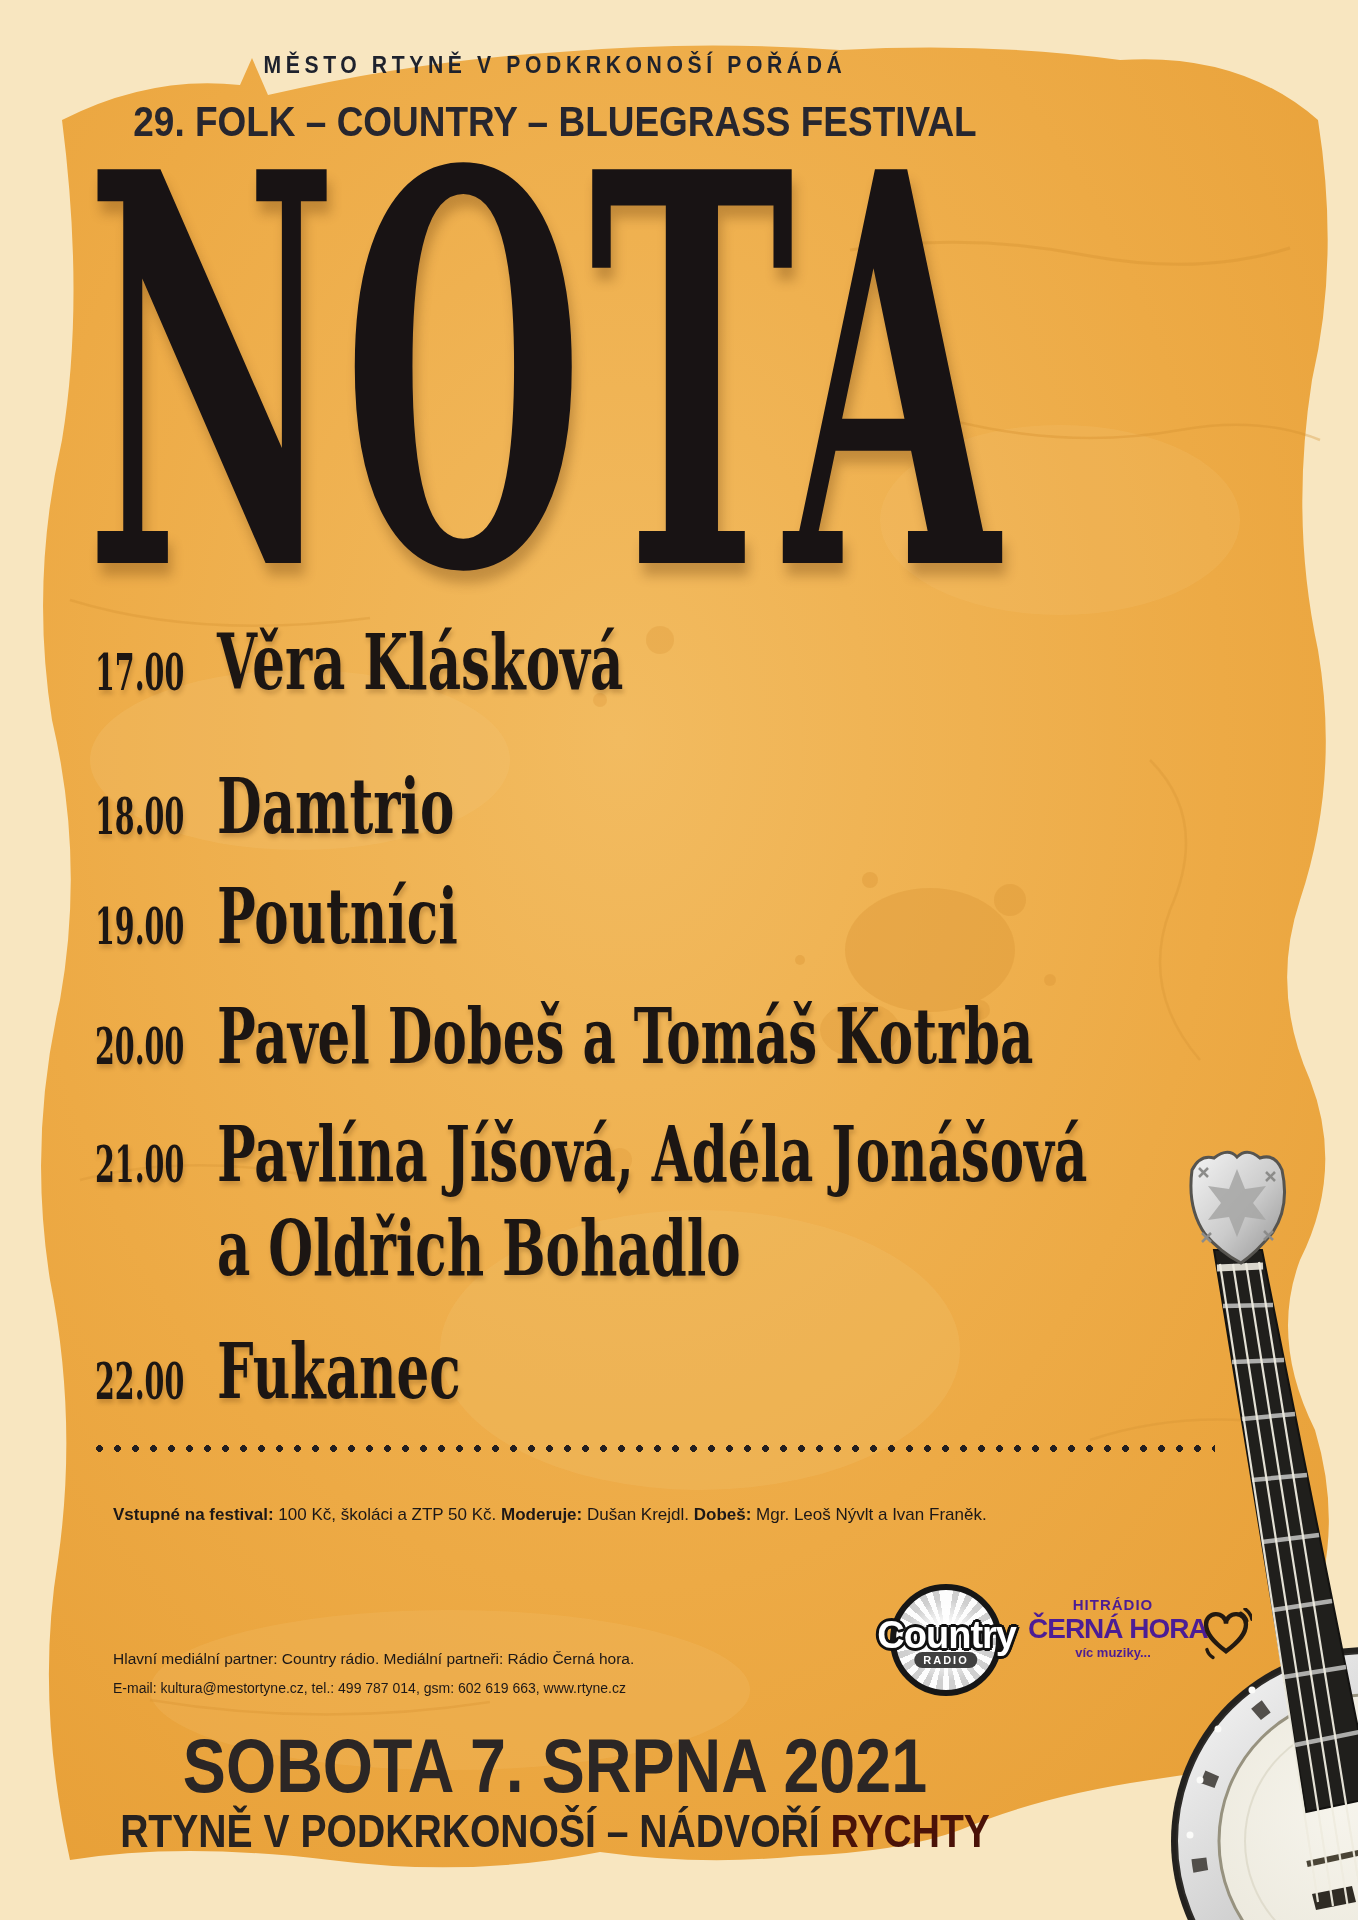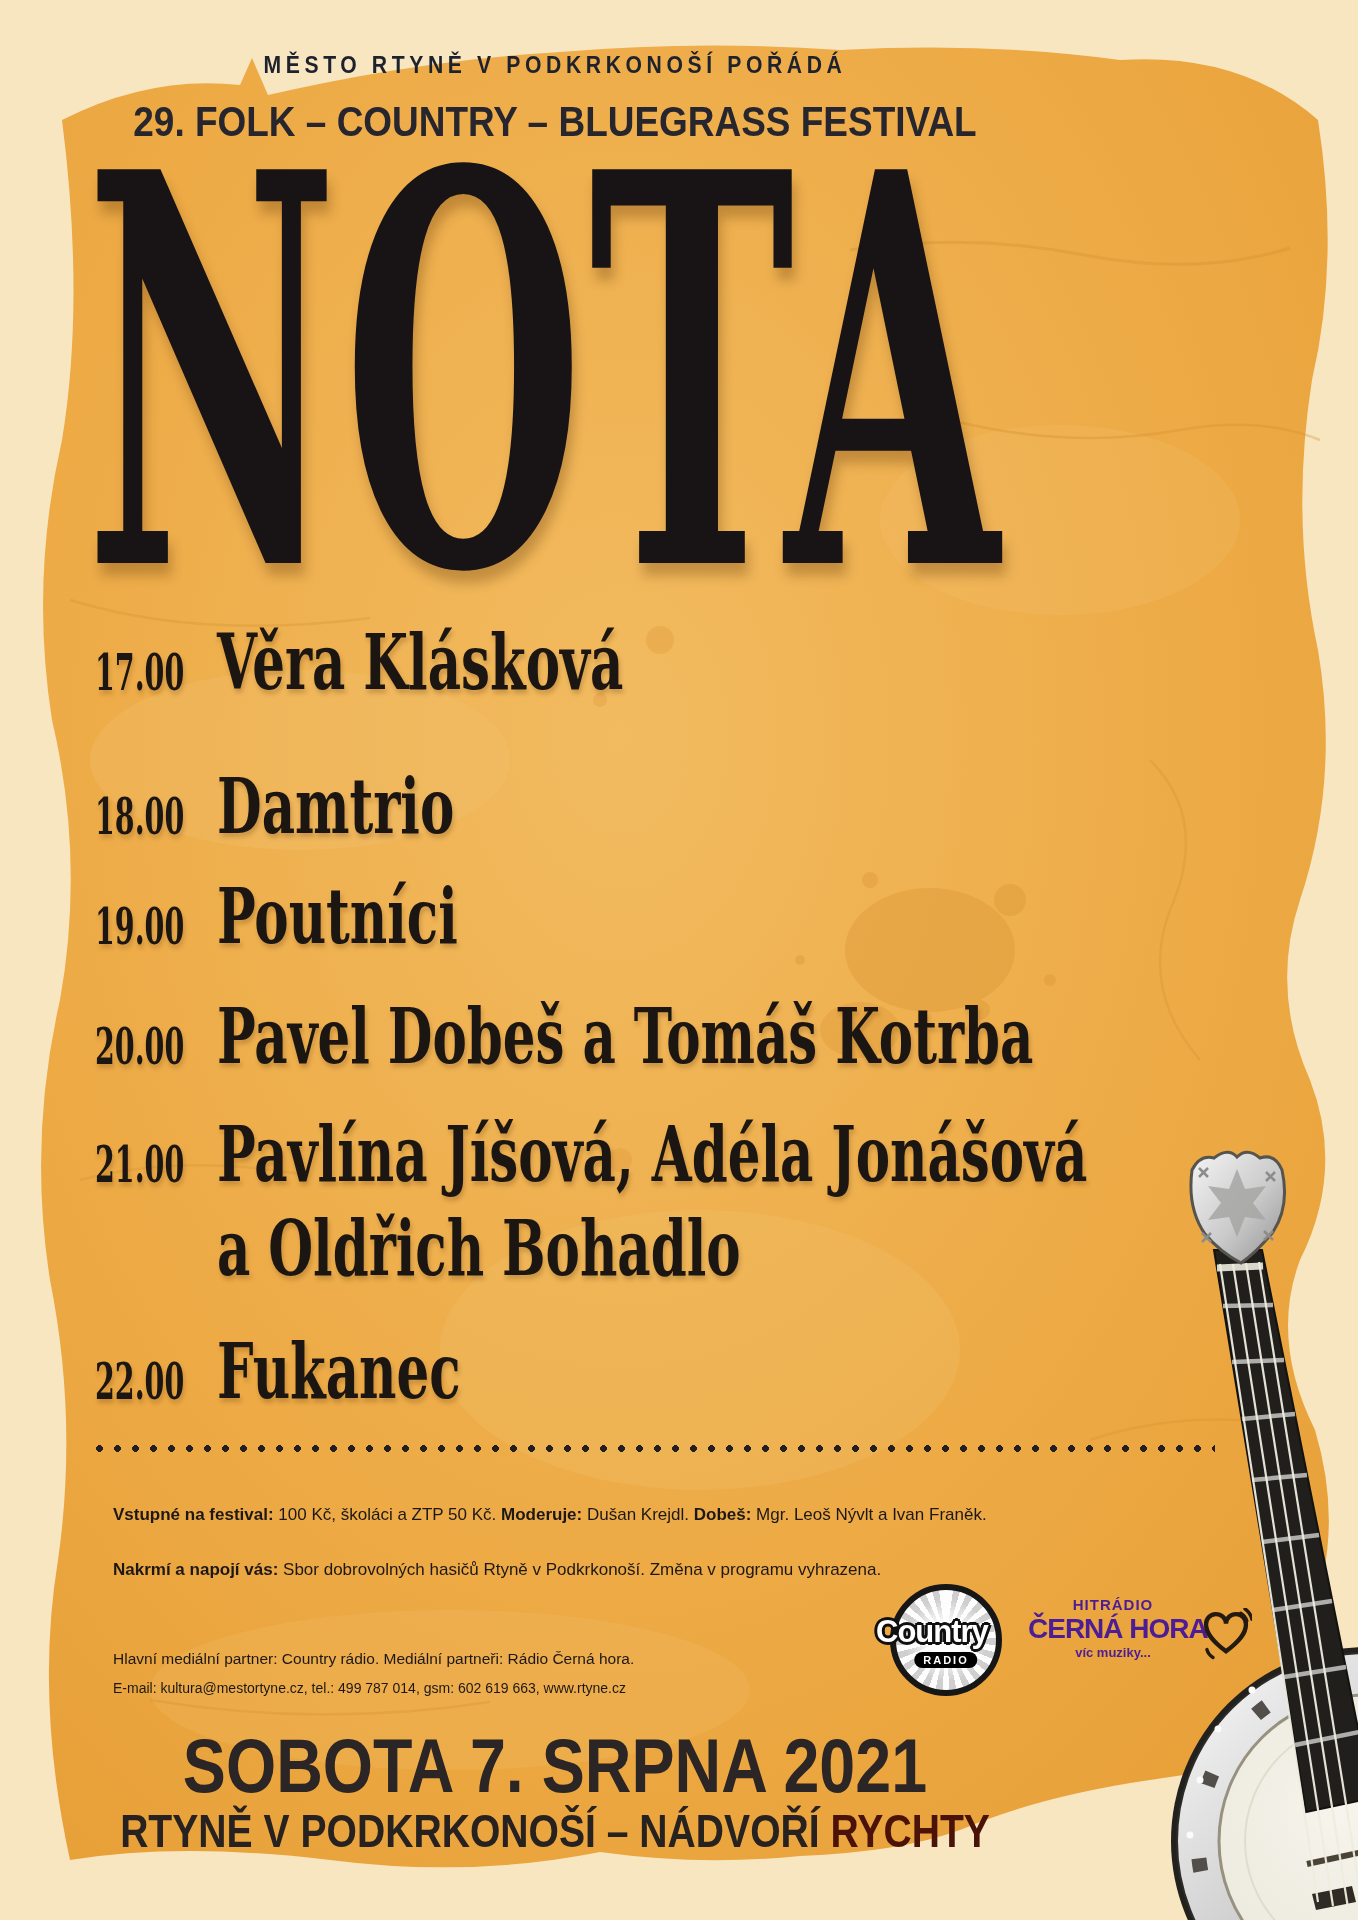--- a/index.html
+++ b/index.html
@@ -47,26 +47,26 @@
   .place{position:absolute;left:0;top:1804px;width:1110px;text-align:center;font-weight:bold;
     font-size:46px;color:#272220;transform:scale(.85,1);transform-origin:center top;white-space:nowrap;}
   .place .accent{color:#4a1208;}
 
   
   .cr{position:absolute;left:888px;top:1584px;width:116px;height:112px;}
   .cr .disc{position:absolute;left:2px;top:0;width:100px;height:100px;border-radius:50%;
     border:6px solid #161616;
     background:radial-gradient(circle at 50% 50%,#ffffff 0 22%,rgba(255,255,255,0) 58%),
       repeating-conic-gradient(#fdfdfd 0 8deg,#cfcfcf 8deg 16deg);}
-  .cr .word{position:absolute;left:-12px;top:30px;width:140px;text-align:left;
-    font-weight:bold;font-size:31px;color:#fff;letter-spacing:-1px;
+  .cr .word{position:absolute;left:-12px;top:30px;width:140px;text-align:right;
+    font-weight:bold;font-size:38px;color:#fff;letter-spacing:-1px;
     text-shadow:-3px 0 #101010,3px 0 #101010,0 -3px #101010,0 3px #101010,
       -2px -2px #101010,2px -2px #101010,-2px 2px #101010,2px 2px #101010;}
   .cr .pill{position:absolute;left:50%;top:68px;transform:translateX(-50%);
-    background:#000000;color:#fff;font-weight:bold;font-size:11px;letter-spacing:2px;
+    background:#404040;color:#fff;font-weight:bold;font-size:11px;letter-spacing:2px;
     padding:2px 9px;border-radius:8px;}
 
   
   .ch{position:absolute;left:1028px;top:1596px;width:170px;color:#4c1d95;text-align:center;}
   .ch .t1{font-size:15px;font-weight:bold;letter-spacing:1px;}
   .ch .t2{font-size:28px;font-weight:bold;letter-spacing:-1px;white-space:nowrap;}
   .ch .t3{font-size:13px;font-weight:bold;}
   .ch .heart{position:absolute;right:-54px;top:12px;width:52px;height:52px;}
 </style>
 </head>
@@ -146,23 +146,20 @@
     <div class="row r6">
       <span class="time">22.00</span>
       <span class="act">Fukanec</span>
     </div>
 
     <div class="dots"></div>
 
     <div class="fp fp1">
       <b>Vstupné na festival:</b><span> 100 Kč, školáci a ZTP 50 Kč. </span><b>Moderuje:</b><span> Dušan Krejdl. </span><b>Dobeš:</b><span> Mgr. Leoš Nývlt a Ivan Franěk.</span>
     </div>
-    <div class="fp fp2">
-      <b>Nakrmí a napojí vás:</b><span> Sbor dobrovolných hasičů Rtyně v Podkrkonoší. Změna v programu vyhrazena.</span>
-    </div>
     <div class="fp fp3">Hlavní mediální partner: Country rádio. Mediální partneři: Rádio Černá hora.</div>
     <div class="fp fp4">E-mail: kultura@mestortyne.cz, tel.: 499 787 014, gsm: 602 619 663, www.rtyne.cz</div>
 
     <div class="date">SOBOTA 7. SRPNA 2021</div>
     <div class="place"><span>RTYNĚ V PODKRKONOŠÍ – NÁDVOŘÍ </span><span class="accent">RYCHTY</span></div>
 
     <div class="cr">
       <div class="disc"></div>
       <div class="word">Country</div>
       <div class="pill">RADIO</div>

